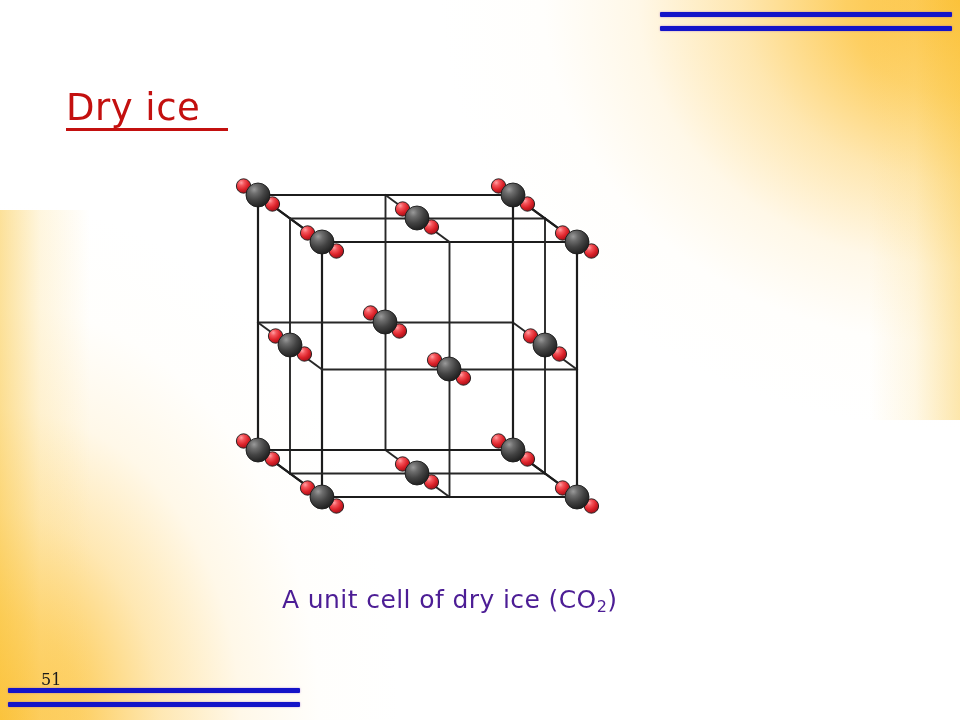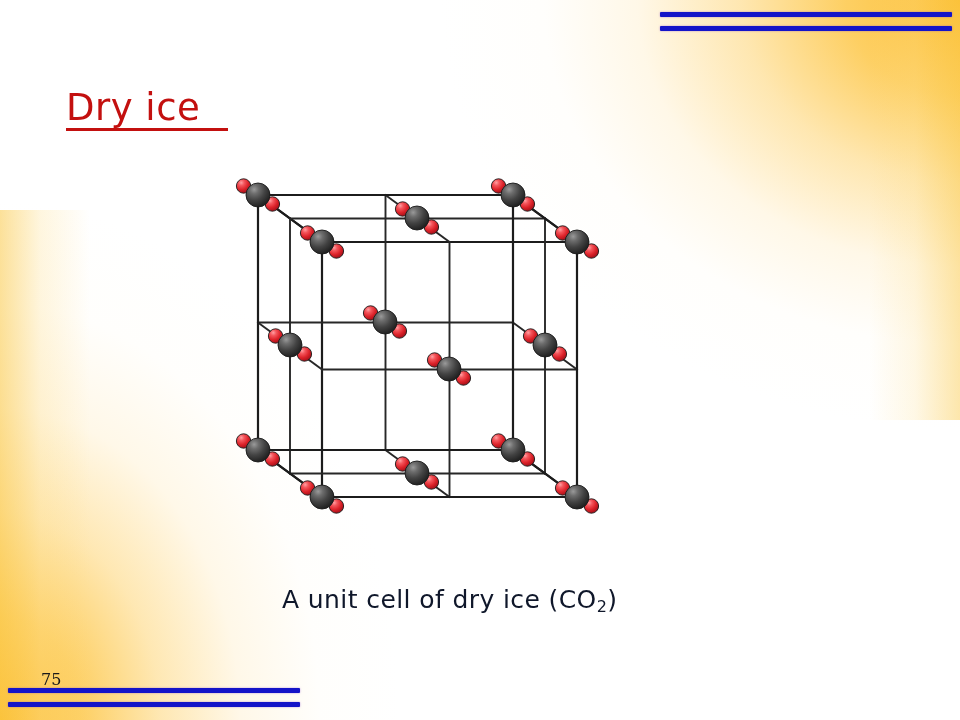--- a/index.html
+++ b/index.html
@@ -116,21 +116,21 @@
     letter-spacing: 1.2px;
     white-space: nowrap;
   }
   #caption {
     position: absolute;
     left: 282px;
     top: 585px;
     font-family: "DejaVu Sans", "Liberation Sans", sans-serif;
     font-size: 25px;
     font-weight: 400;
-    color: #0f172a;
+    color: #4c1d95;
     letter-spacing: 0.4px;
     white-space: nowrap;
   }
   #caption sub {
     font-size: 0.64em;
     vertical-align: -0.22em;
   }
   #page-number {
     position: absolute;
     left: 41px;
@@ -305,15 +305,15 @@
           <circle cx="591.42" cy="506.01" r="7.20" fill="url(#oxygenGrad)" stroke="#1a1a1a" stroke-width="0.9"></circle>
           <circle cx="577.00" cy="497.00" r="12.00" fill="url(#carbonGrad)" stroke="#1a1a1a" stroke-width="0.9"></circle>
         </g>
       </g>
   </svg>
 
   <div id="caption">
     <span>A unit cell of dry ice (CO</span><sub>2</sub><span>)</span>
   </div>
 
-  <div id="page-number">75</div>
+  <div id="page-number">51</div>
 
 </div>
 
 </body></html>

